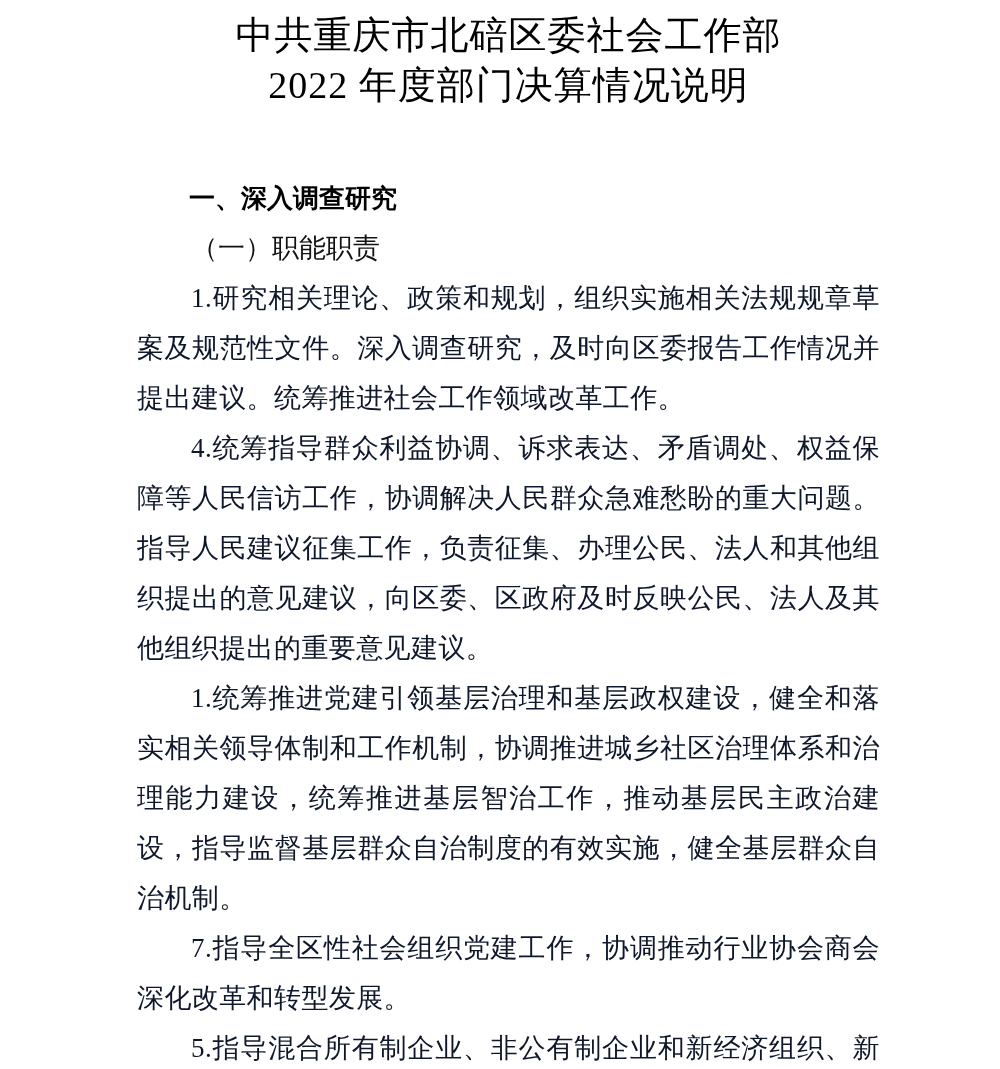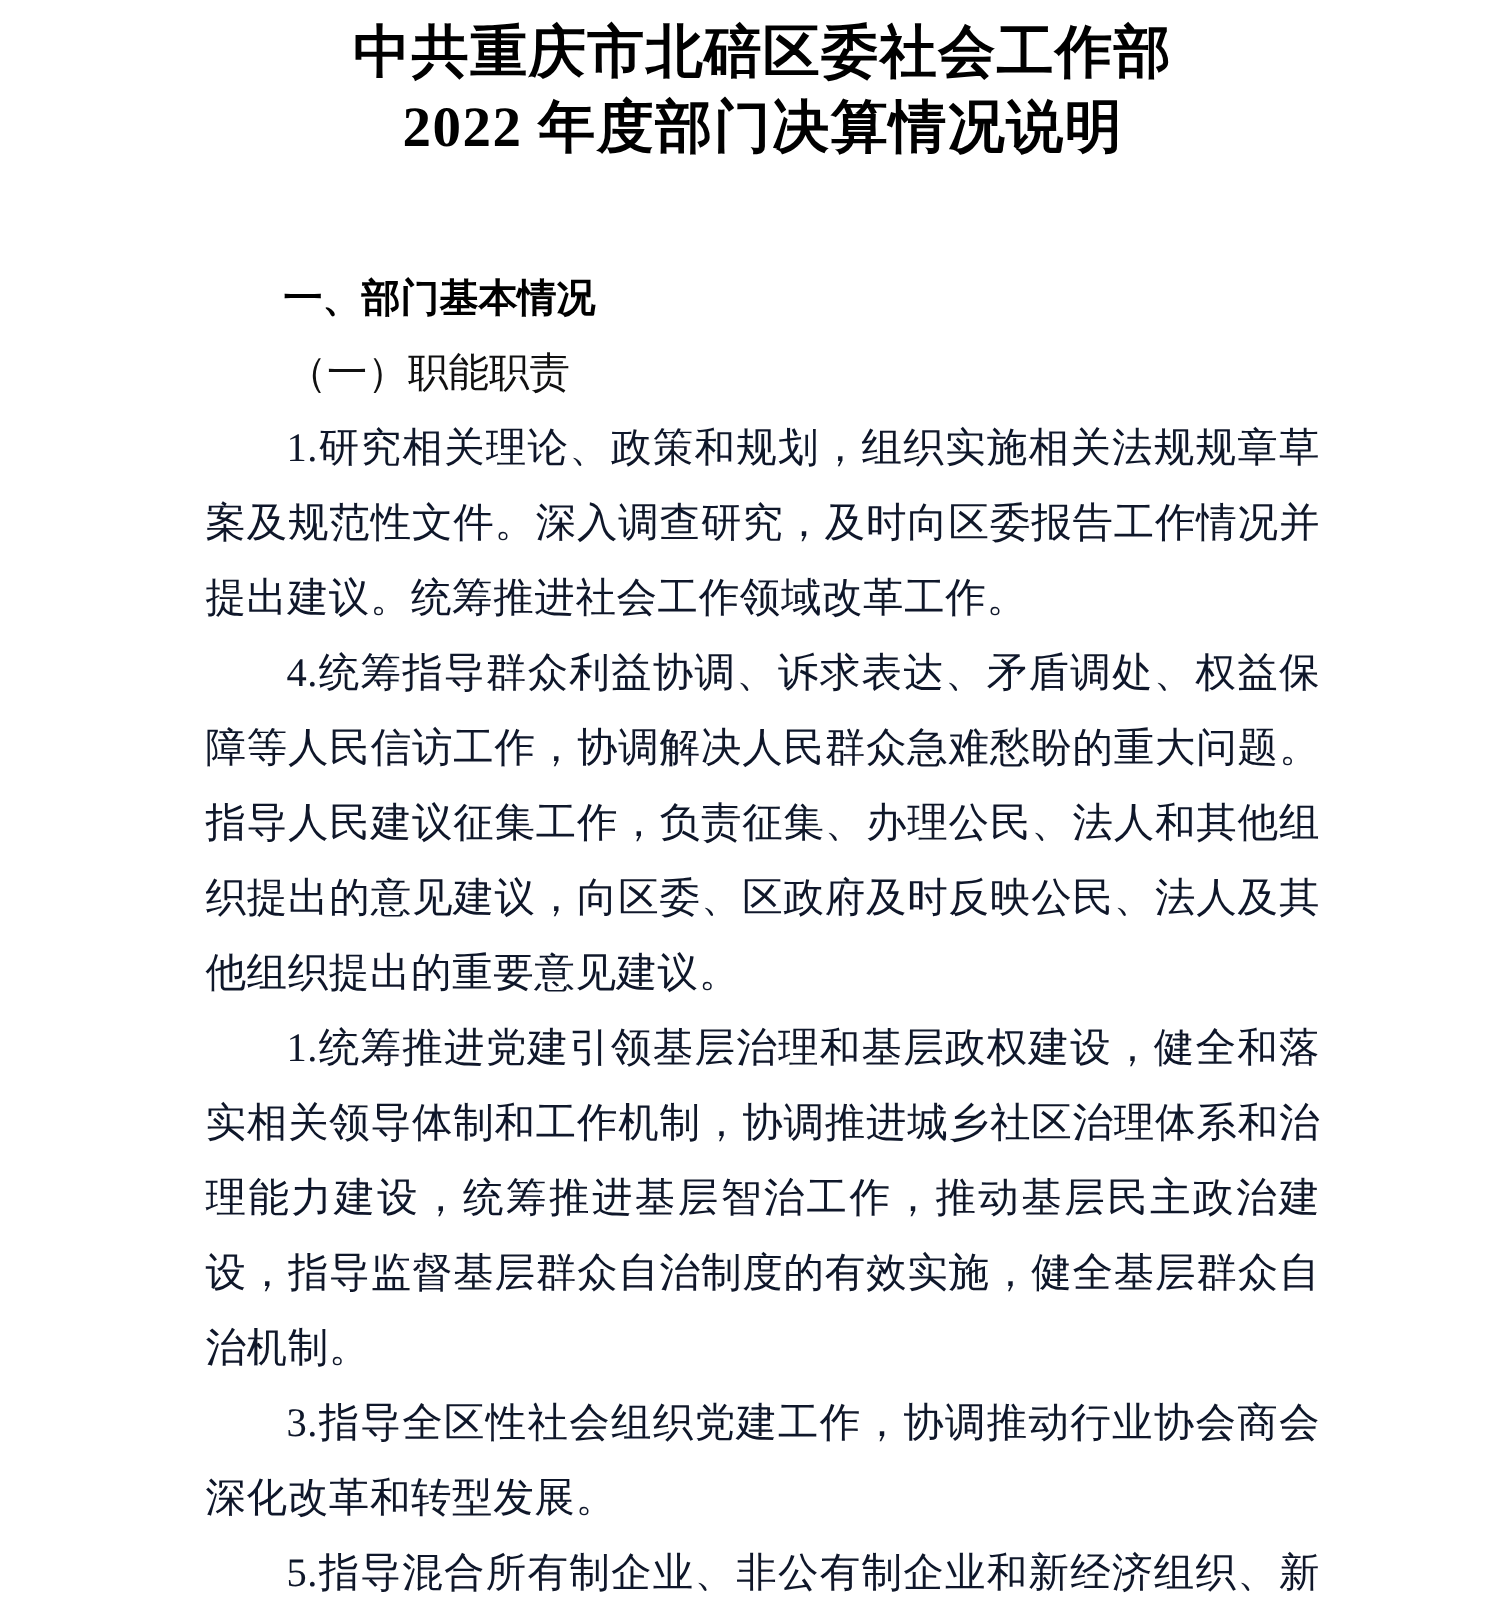--- a/index.html
+++ b/index.html
@@ -12,21 +12,21 @@
     color: #000000;
     overflow: hidden;
     font-family: "Liberation Serif", "DejaVu Serif", serif;
   }
   .content {
     padding: 10px 120px 0 137px; 
   }
   .doc-title {
     text-align: center;
     font-family: "Liberation Serif", "DejaVu Serif", serif;
-    font-weight: 700;
+    font-weight: 400;
     font-size: 38px;
     line-height: 50px;
     color: #000000;
     letter-spacing: 1px;
   }
   .section-heading {
     margin-top: 63px;
     font-family: "Liberation Sans", "DejaVu Sans", sans-serif;
     font-weight: 700;
     font-size: 26px;
@@ -57,28 +57,28 @@
 <body>
 
 <div class="page">
   <div class="content">
 
     <h1 class="doc-title">
       <div>中共重庆市北碚区委社会工作部</div>
       <div>2022 年度部门决算情况说明</div>
     </h1>
 
-    <h2 class="section-heading">一、部门基本情况</h2>
+    <h2 class="section-heading">一、深入调查研究</h2>
 
     <h3 class="subsection-heading">（一）职能职责</h3>
 
     <p class="body-paragraph">1.研究相关理论、政策和规划，组织实施相关法规规章草案及规范性文件。深入调查研究，及时向区委报告工作情况并提出建议。统筹推进社会工作领域改革工作。</p>
 
     <p class="body-paragraph">4.统筹指导群众利益协调、诉求表达、矛盾调处、权益保障等人民信访工作，协调解决人民群众急难愁盼的重大问题。指导人民建议征集工作，负责征集、办理公民、法人和其他组织提出的意见建议，向区委、区政府及时反映公民、法人及其他组织提出的重要意见建议。</p>
 
     <p class="body-paragraph">1.统筹推进党建引领基层治理和基层政权建设，健全和落实相关领导体制和工作机制，协调推进城乡社区治理体系和治理能力建设，统筹推进基层智治工作，推动基层民主政治建设，指导监督基层群众自治制度的有效实施，健全基层群众自治机制。</p>
 
-    <p class="body-paragraph">3.指导全区性社会组织党建工作，协调推动行业协会商会深化改革和转型发展。</p>
+    <p class="body-paragraph">7.指导全区性社会组织党建工作，协调推动行业协会商会深化改革和转型发展。</p>
 
     <p class="body-paragraph">5.指导混合所有制企业、非公有制企业和新经济组织、新社会组织、新就业群体党建工作，指导协调相关企业单位、社会组</p>
 
   </div>
 </div>
 
 </body></html>

